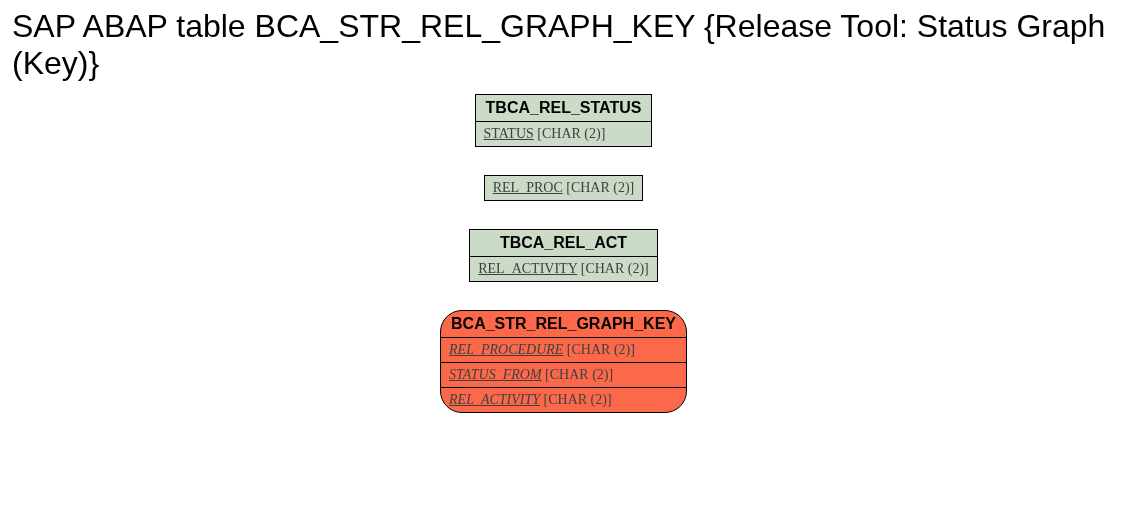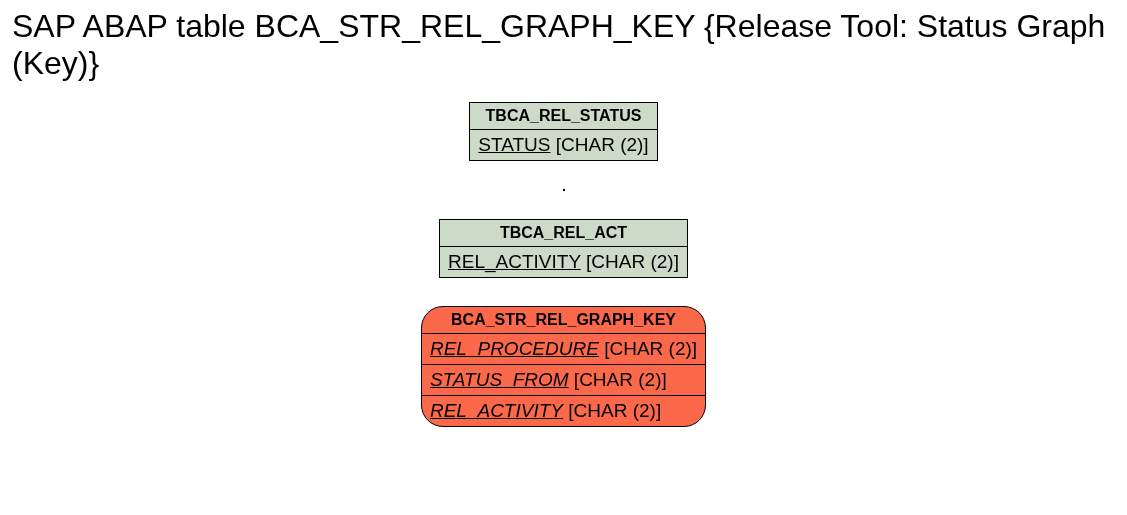--- a/index.html
+++ b/index.html
@@ -18,43 +18,44 @@
       font-size: 32px;
       font-weight: normal;
       padding: 8px 0 0 12px;
       color: #000000;
     }
     .diagram-container {
       display: flex;
       flex-direction: column;
       align-items: center;
       gap: 28px;
-      margin-top: 20px;
+      margin-top: 12px;
     }
     .table-box {
       border: 1px solid #000000;
       background: #cbdbc8;
     }
     .table-box.highlight {
       background: #fb694a;
       border-radius: 22px;
     }
     .table-header {
       border-bottom: 1px solid #000000;
       padding: 4px 10px;
       font-weight: bold;
       font-size: 16px;
       text-align: center;
       color: #000000;
     }
     .table-row {
       border-bottom: 1px solid #000000;
       padding: 4px 8px;
-      font-size: 19px;
-      color: #000000;
+      font-size: 14px;
+      color: #404040;
+      font-family: Liberation Serif, serif;
     }
     .table-row:last-child {
       border-bottom: none;
     }
     .field-name {
       text-decoration: underline;
     }
     .italic {
       font-style: italic;
       text-align: right;
@@ -68,20 +69,23 @@
 <div class="diagram-container">
 
   <div class="table-box">
     <div class="table-header">TBCA_REL_STATUS</div>
     <div class="table-row">
       <span class="field-name">STATUS</span><span> [CHAR (2)]</span>
     </div>
   </div>
 
   <div class="table-box">
+    <div class="table-row">
+      <span class="field-name">REL_PROC</span><span> [CHAR (2)]</span>
+    </div>
   </div>
 
   <div class="table-box">
     <div class="table-header">TBCA_REL_ACT</div>
     <div class="table-row">
       <span class="field-name">REL_ACTIVITY</span><span> [CHAR (2)]</span>
     </div>
   </div>
 
   <div class="table-box highlight">

